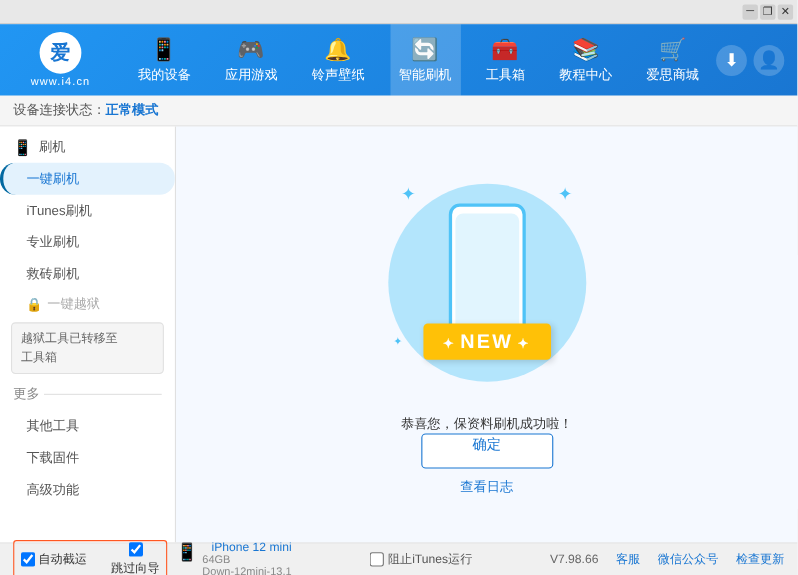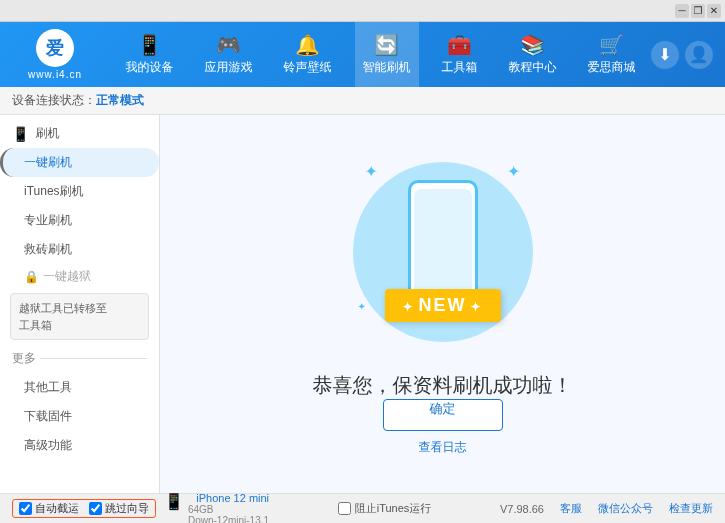--- a/index.html
+++ b/index.html
@@ -151,21 +151,21 @@
     }
     .sidebar-item {
       padding: 6px 12px 6px 24px;
       cursor: pointer;
       color: #555;
       font-size: 12px;
     }
     .sidebar-item.active {
       background: #e3f2fd;
       color: #1976d2;
-      border-left: 3px solid #737373;
+      border-left: 3px solid #0369a1;
       padding-left: 21px;
       border-radius: 14px;
     }
     .sidebar-divider {
       display: flex;
       align-items: center;
       padding: 6px 12px;
       color: #888;
       font-size: 12px;
     }
@@ -276,21 +276,21 @@
       content: '✦';
       margin-right: 4px;
       font-size: 12px;
     }
     .ribbon::after {
       content: '✦';
       margin-left: 4px;
       font-size: 12px;
     }
     .success-text {
-      font-size: 20px;
+      font-size: 12px;
       color: #333;
       font-weight: 500;
     }
     .btn-confirm {
       width: 120px;
       height: 32px;
       background: #fff;
       border: 1px solid #1976d2;
       color: #1976d2;
       border-radius: 4px;
@@ -505,21 +505,21 @@
   </div>
 </div>
 
 <div class="bottombar">
   <div class="bottom-left">
     <div class="bottom-checkbox-group">
       <div class="bottom-checkbox">
         <input type="checkbox" checked="" style="">
         <span>自动截运</span>
       </div>
-      <div class="bottom-checkbox" style="margin-left:6px;">
+      <div class="bottom-checkbox" style="margin-left:18px;flex-direction:column;">
         <input type="checkbox" checked="" style="">
         <span>跳过向导</span>
       </div>
     </div>
     <div class="bottom-device-row">
       <span class="device-icon">📱</span>
       <div class="bottom-device-details">
         <span class="device-info">iPhone 12 mini</span>
         <span class="device-sub">64GB</span>
         <span class="device-sub">Down-12mini-13,1</span>

